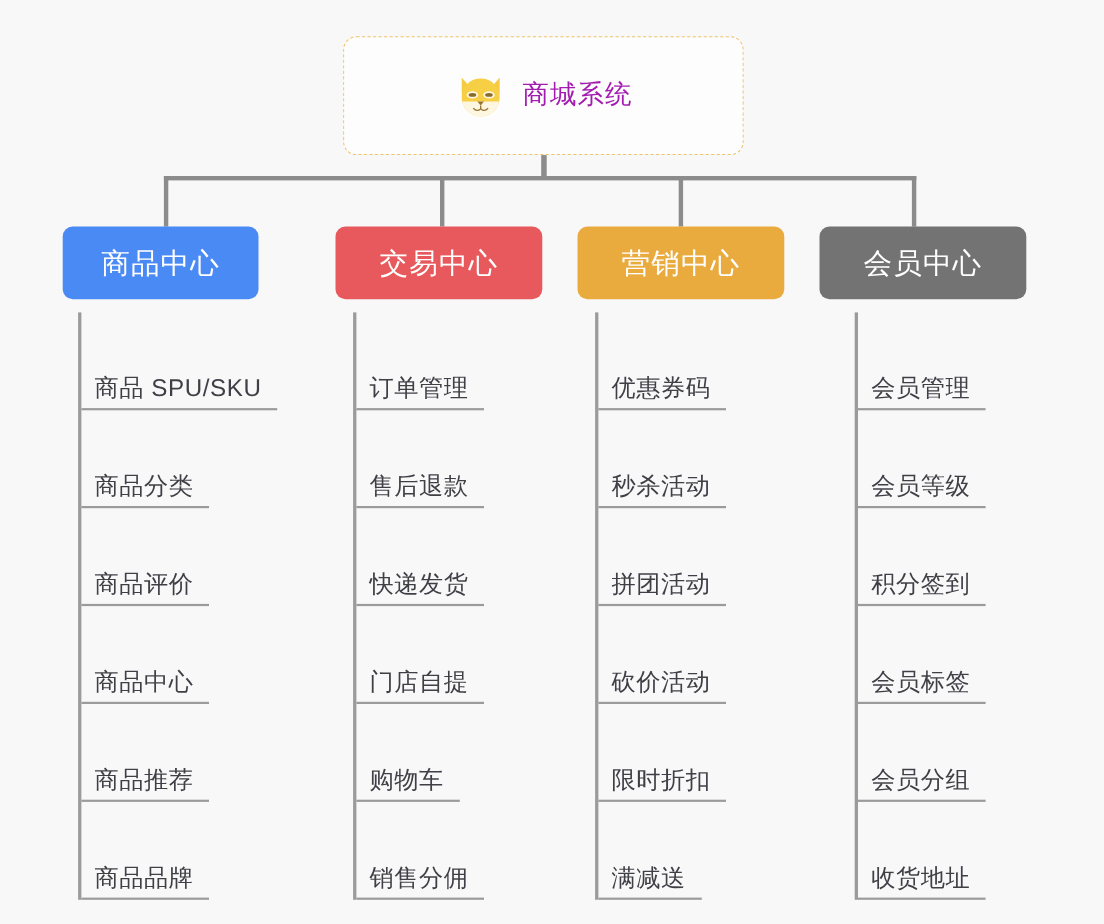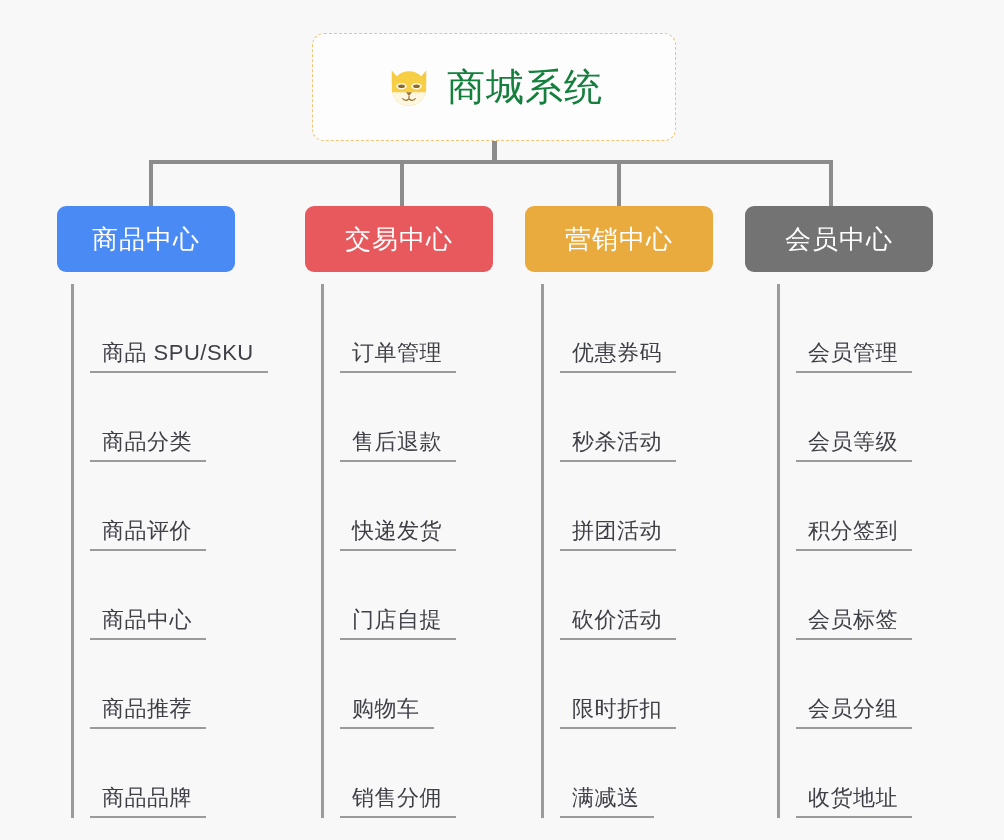--- a/index.html
+++ b/index.html
@@ -36,23 +36,23 @@
     justify-content: center;
     gap: 14px;
   }
   .root-emoji {
     width: 48px;
     height: 48px;
     flex: none;
     display: block;
   }
   .root-title {
-    font-size: 38px;
+    font-size: 24px;
     line-height: 1;
-    color: #15803d;
+    color: #a21caf;
     letter-spacing: 1px;
     white-space: nowrap;
   }
 
   
   .conn {
     position: absolute;
     background: #8c8c8c;
   }
   .conn-stem {
@@ -101,21 +101,20 @@
   }
   .cat-1 { width: 178px; background: #4a8af4; }
   .cat-2 { width: 188px; background: #e7595c; }
   .cat-3 { width: 188px; background: #e9ab3e; }
   .cat-4 { width: 188px; background: #737373; }
 
   
   .leaf-list {
     position: relative;
     margin-top: 12px;
-    padding-left: 16px;
     border-left: 3px solid #9b9b9b;
     width: max-content;
   }
   .col-1 .leaf-list { margin-left: 14px; }
   .col-2 .leaf-list { margin-left: 16px; }
   .col-3 .leaf-list { margin-left: 16px; }
   .col-4 .leaf-list { margin-left: 32px; }
 
   .leaf-item {
     height: 89px;

